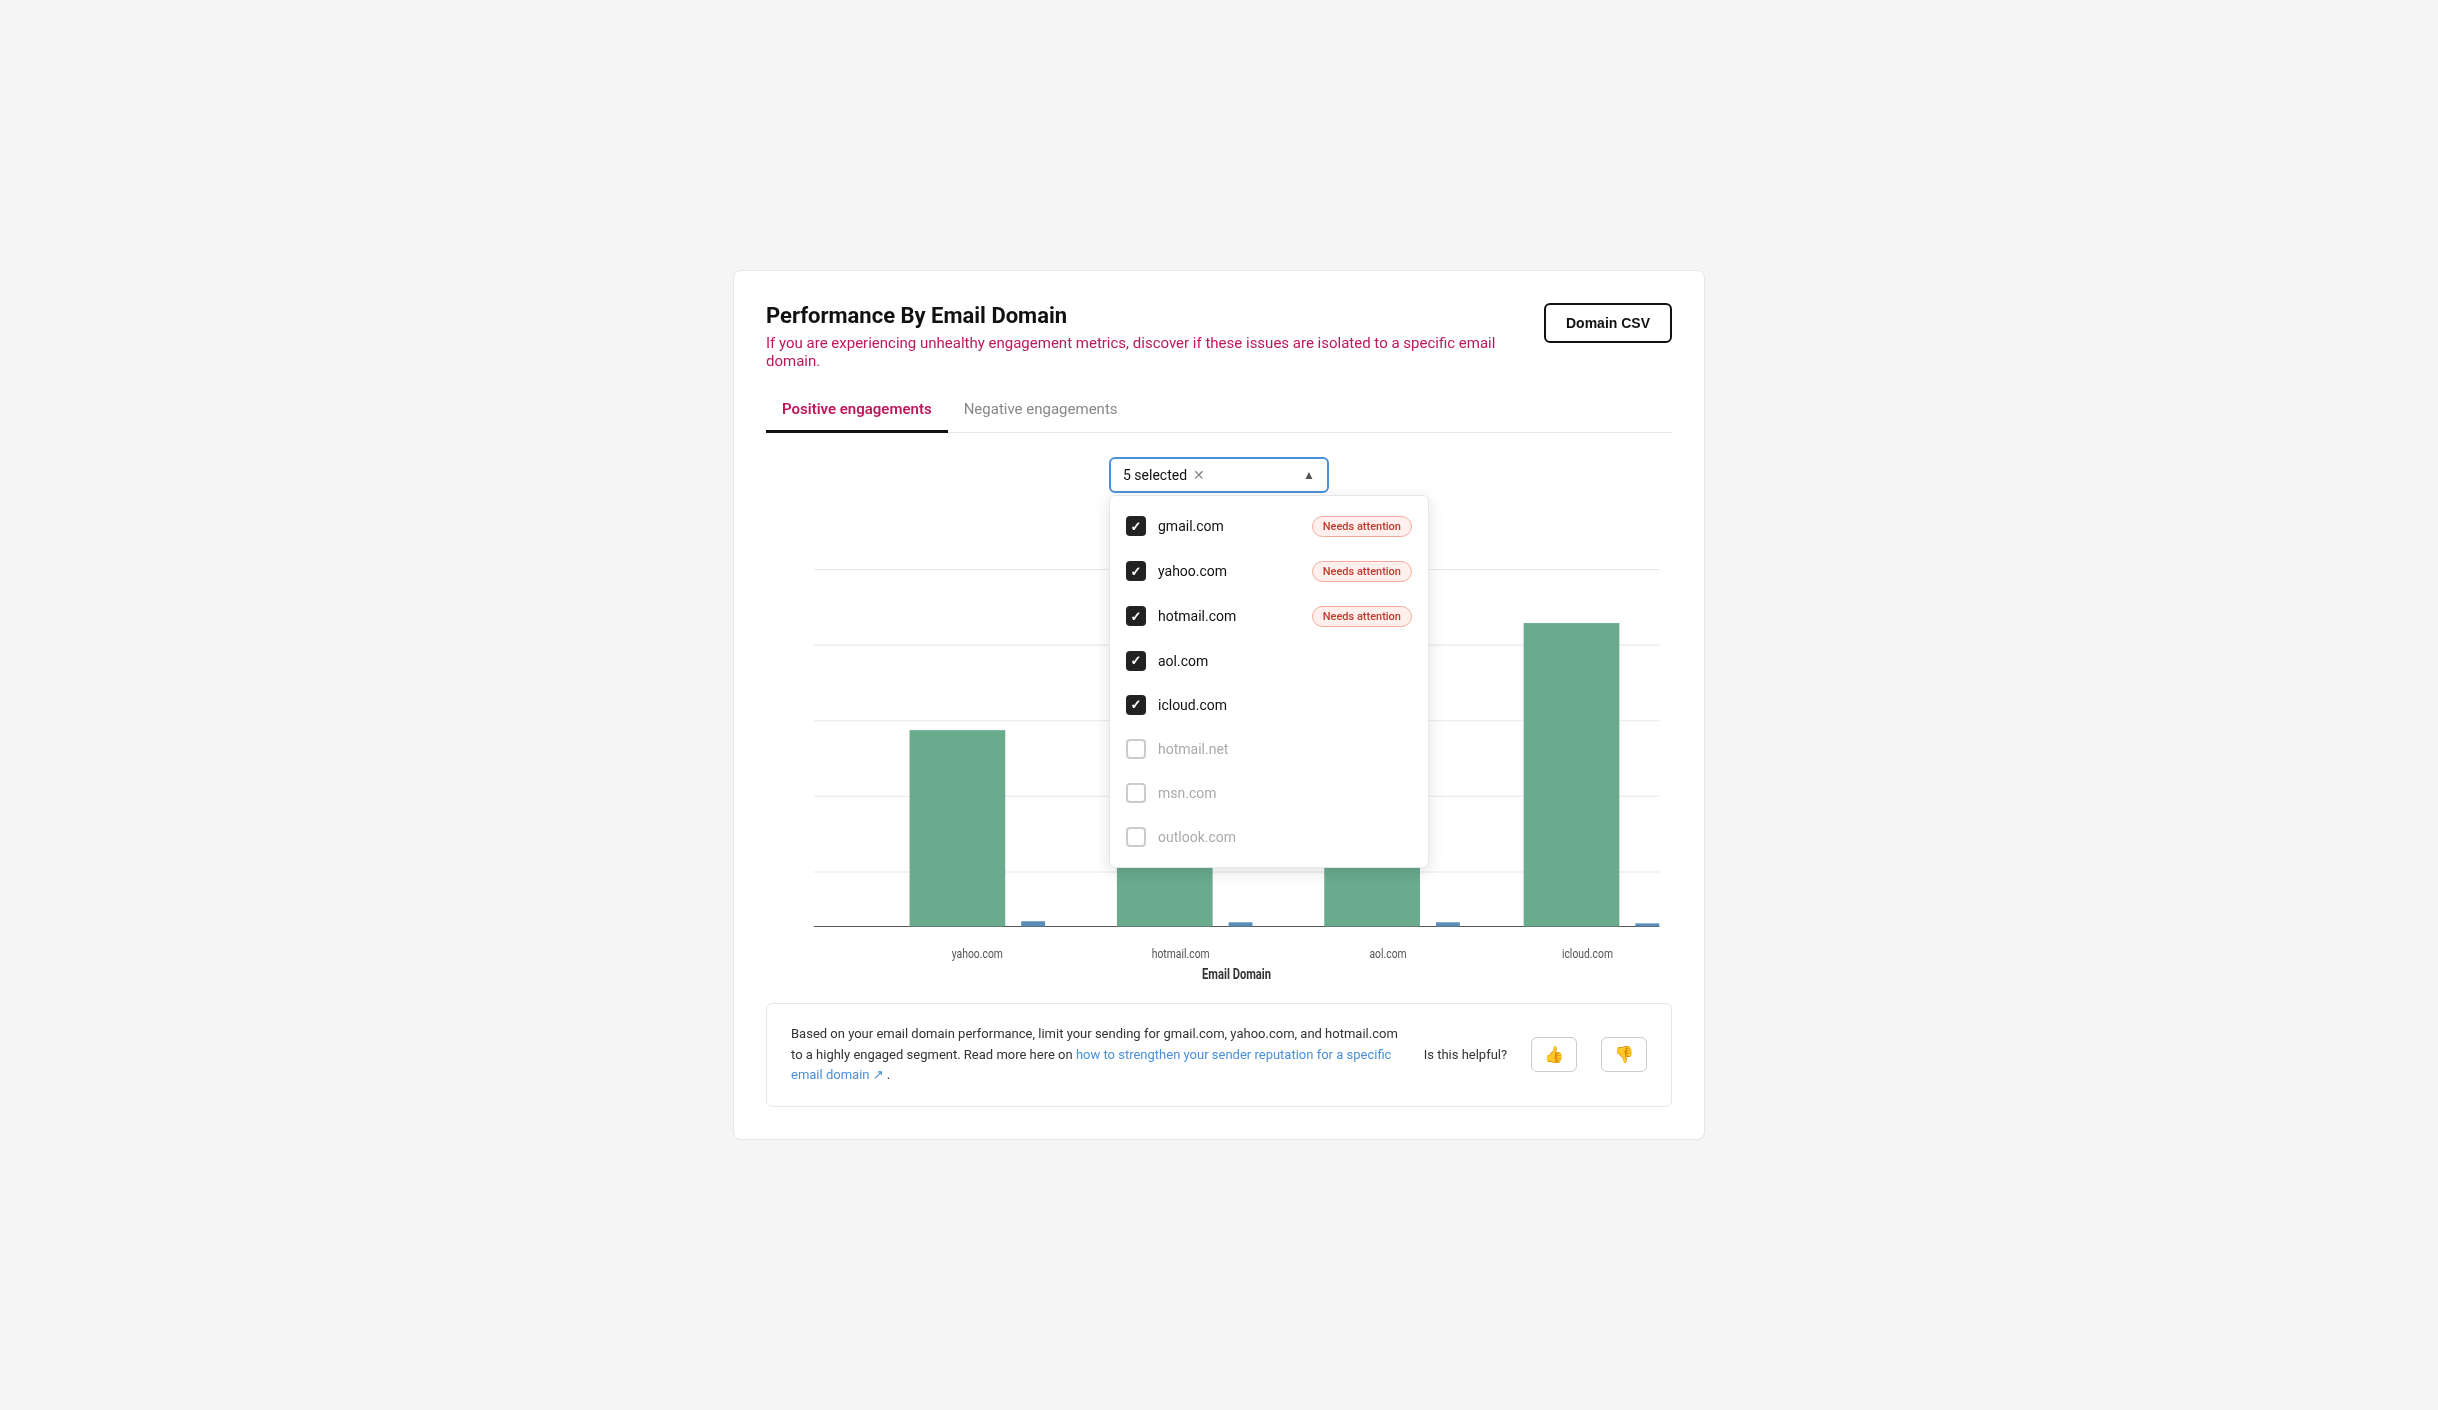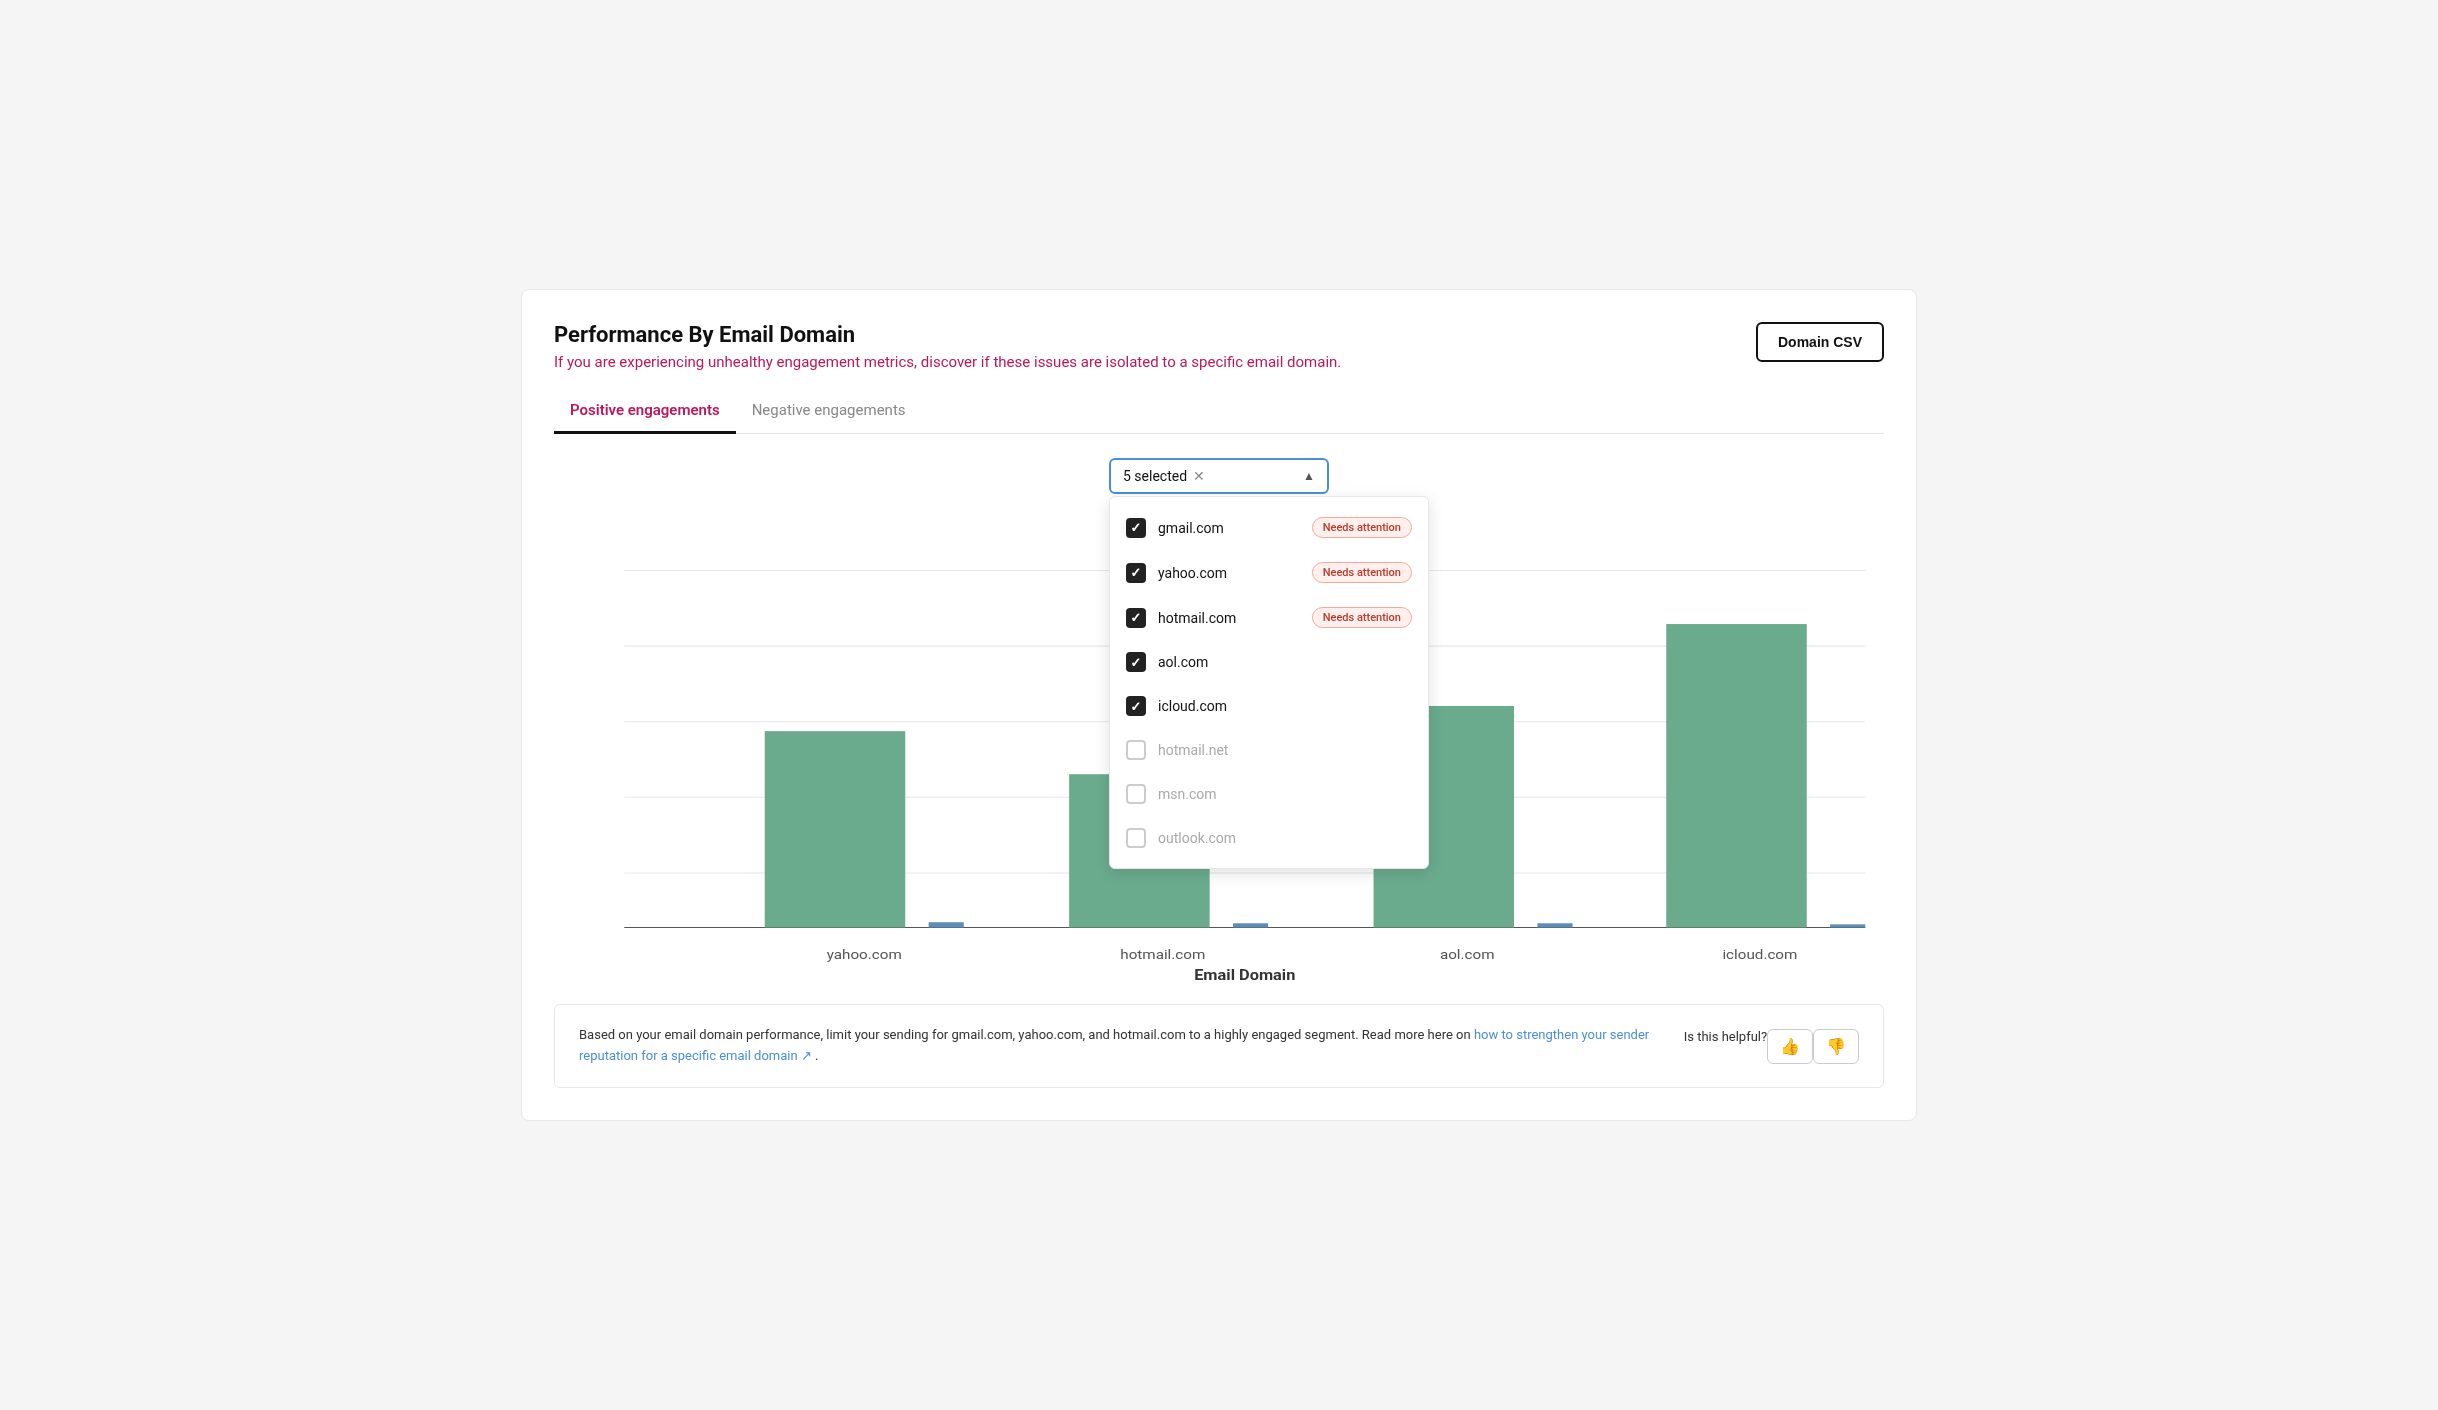--- a/index.html
+++ b/index.html
@@ -10,21 +10,21 @@
       align-items: center;
       justify-content: center;
       min-height: 100vh;
       padding: 20px;
     }
     .card {
       background: #fff;
       border-radius: 8px;
       border: 1px solid #e5e7eb;
       padding: 32px;
-      width: 1396px;
+      width: 972px;
       position: relative;
     }
     .header-row {
       display: flex;
       justify-content: space-between;
       align-items: flex-start;
       margin-bottom: 20px;
     }
     .title {
       font-size: 22px;
@@ -204,21 +204,22 @@
       font-size: 13px;
       color: #333;
       line-height: 1.6;
     }
     .info-link {
       color: #4a90d9;
       text-decoration: none;
     }
     .helpful-row {
       display: flex;
-      gap: 0;
+      align-items: center;
+      gap: 24px;
       white-space: nowrap;
     }
     .helpful-label {
       font-size: 13px;
       color: #333;
     }
     .helpful-btn {
       border: 1px solid #ccc;
       background: #fff;
       border-radius: 6px;

